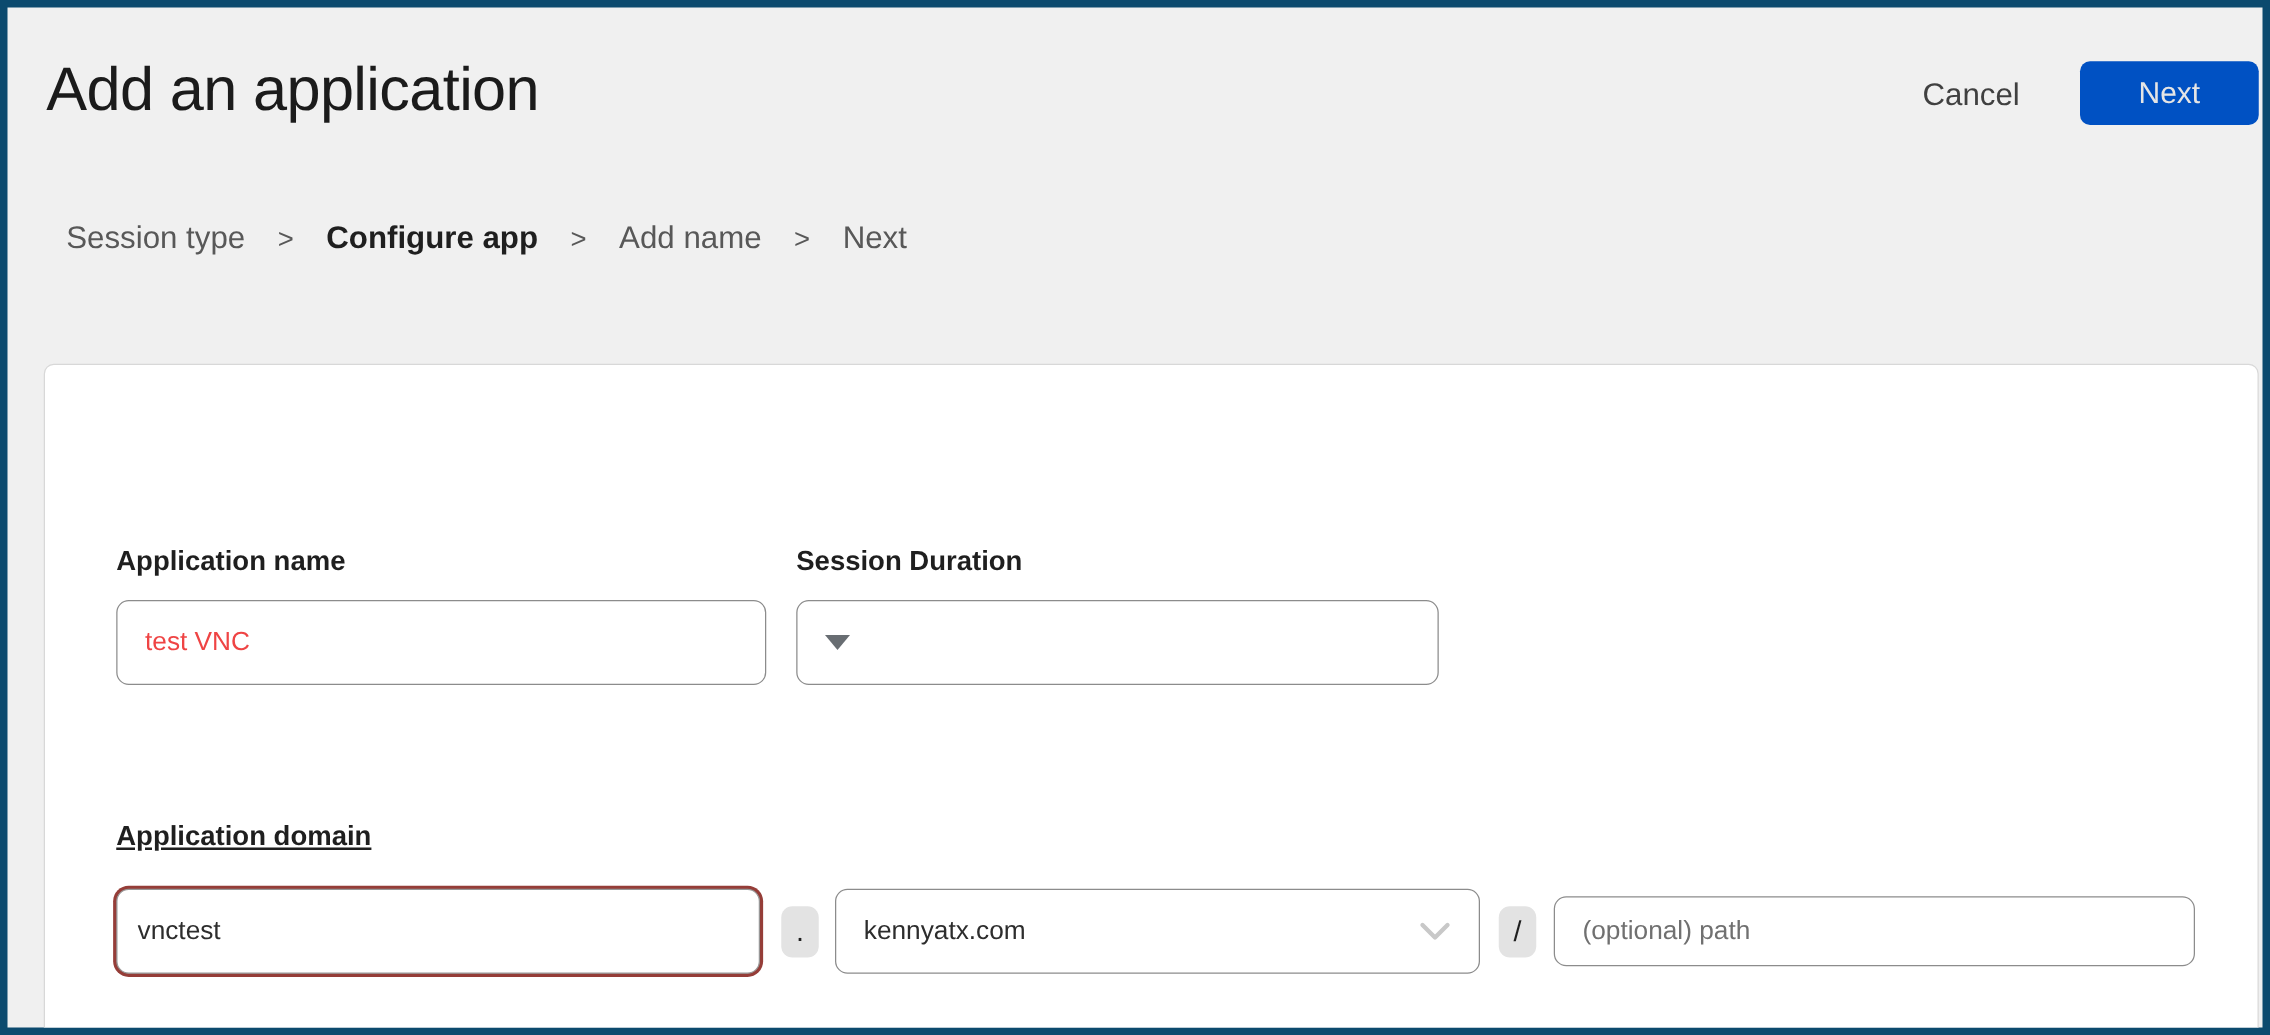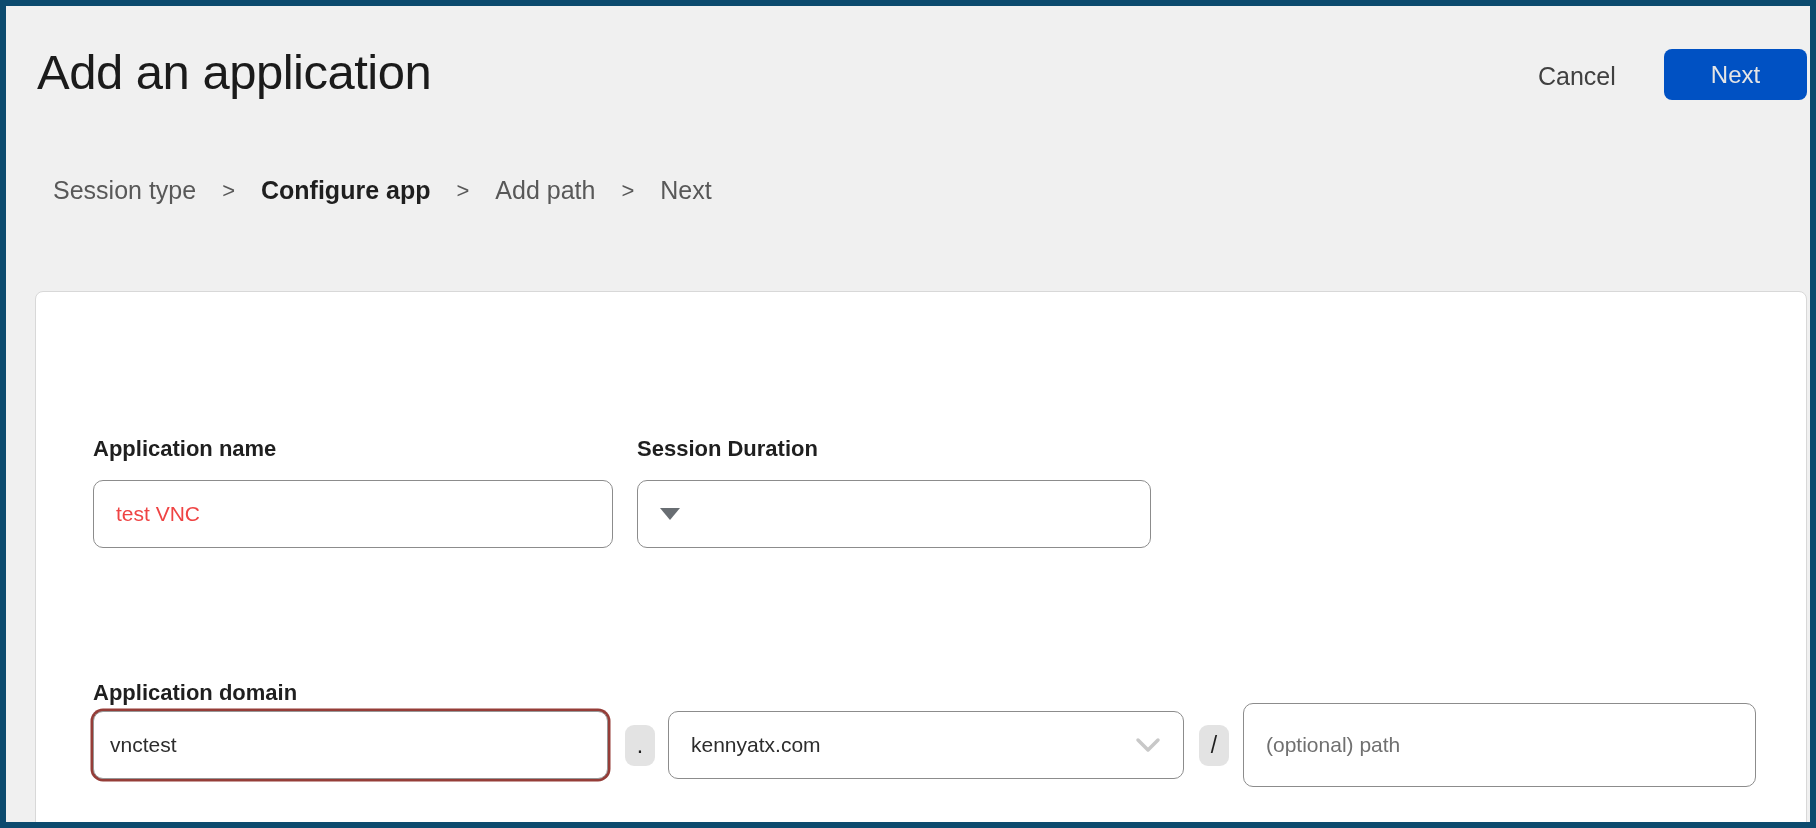--- a/index.html
+++ b/index.html
@@ -92,21 +92,21 @@
     color: #1f1f1f;
   }
   .field-label {
     position: absolute;
     font-size: 22px;
     font-weight: 700;
     color: #1f1f1f;
   }
   .label-app-name  { left: 57px;  top: 144px; }
   .label-session   { left: 601px; top: 144px; }
-  .label-domain    { left: 57px;  top: 388px; }
+  .label-domain    { left: 57px;  top: 364px; text-decoration: underline; }
 
   .text-input {
     position: absolute;
     height: 68px;
     border: 1.5px solid #8c8c8c;
     border-radius: 10px;
     background: #ffffff;
     font-family: inherit;
     font-size: 21px;
     color: #ef4444;
@@ -179,39 +179,39 @@
   .select-domain {
     position: static;
     width: 516px;
     height: 68px;
   }
   .select-domain .value { flex: 1; }
   .chevron-down { flex: none; display: flex; align-items: center; }
   .input-path {
     position: static;
     width: 513px;
-    height: 84px;
+    height: 56px;
   }
 </style>
 </head>
 <body>
 
 <div class="window">
 
   <h1 class="page-title">Add an application</h1>
 
   <button class="cancel-link">Cancel</button>
   <button class="next-button">Next</button>
 
   <nav class="breadcrumb">
     <span class="step">Session type</span>
     <span class="sep">&gt;</span>
     <span class="step active">Configure app</span>
     <span class="sep">&gt;</span>
-    <span class="step">Add path</span>
+    <span class="step">Add name</span>
     <span class="sep">&gt;</span>
     <span class="step">Next</span>
   </nav>
 
   <section class="card">
 
 
     <label class="field-label label-app-name">Application name</label>
     <label class="field-label label-session">Session Duration</label>
 

